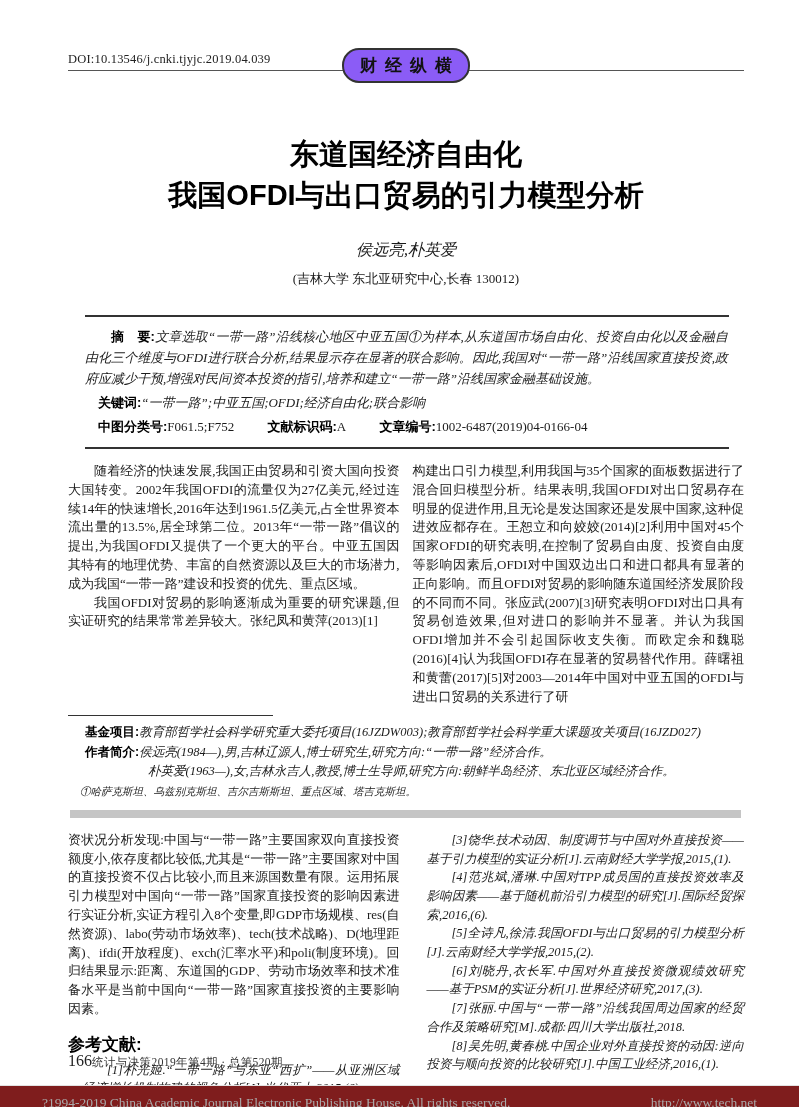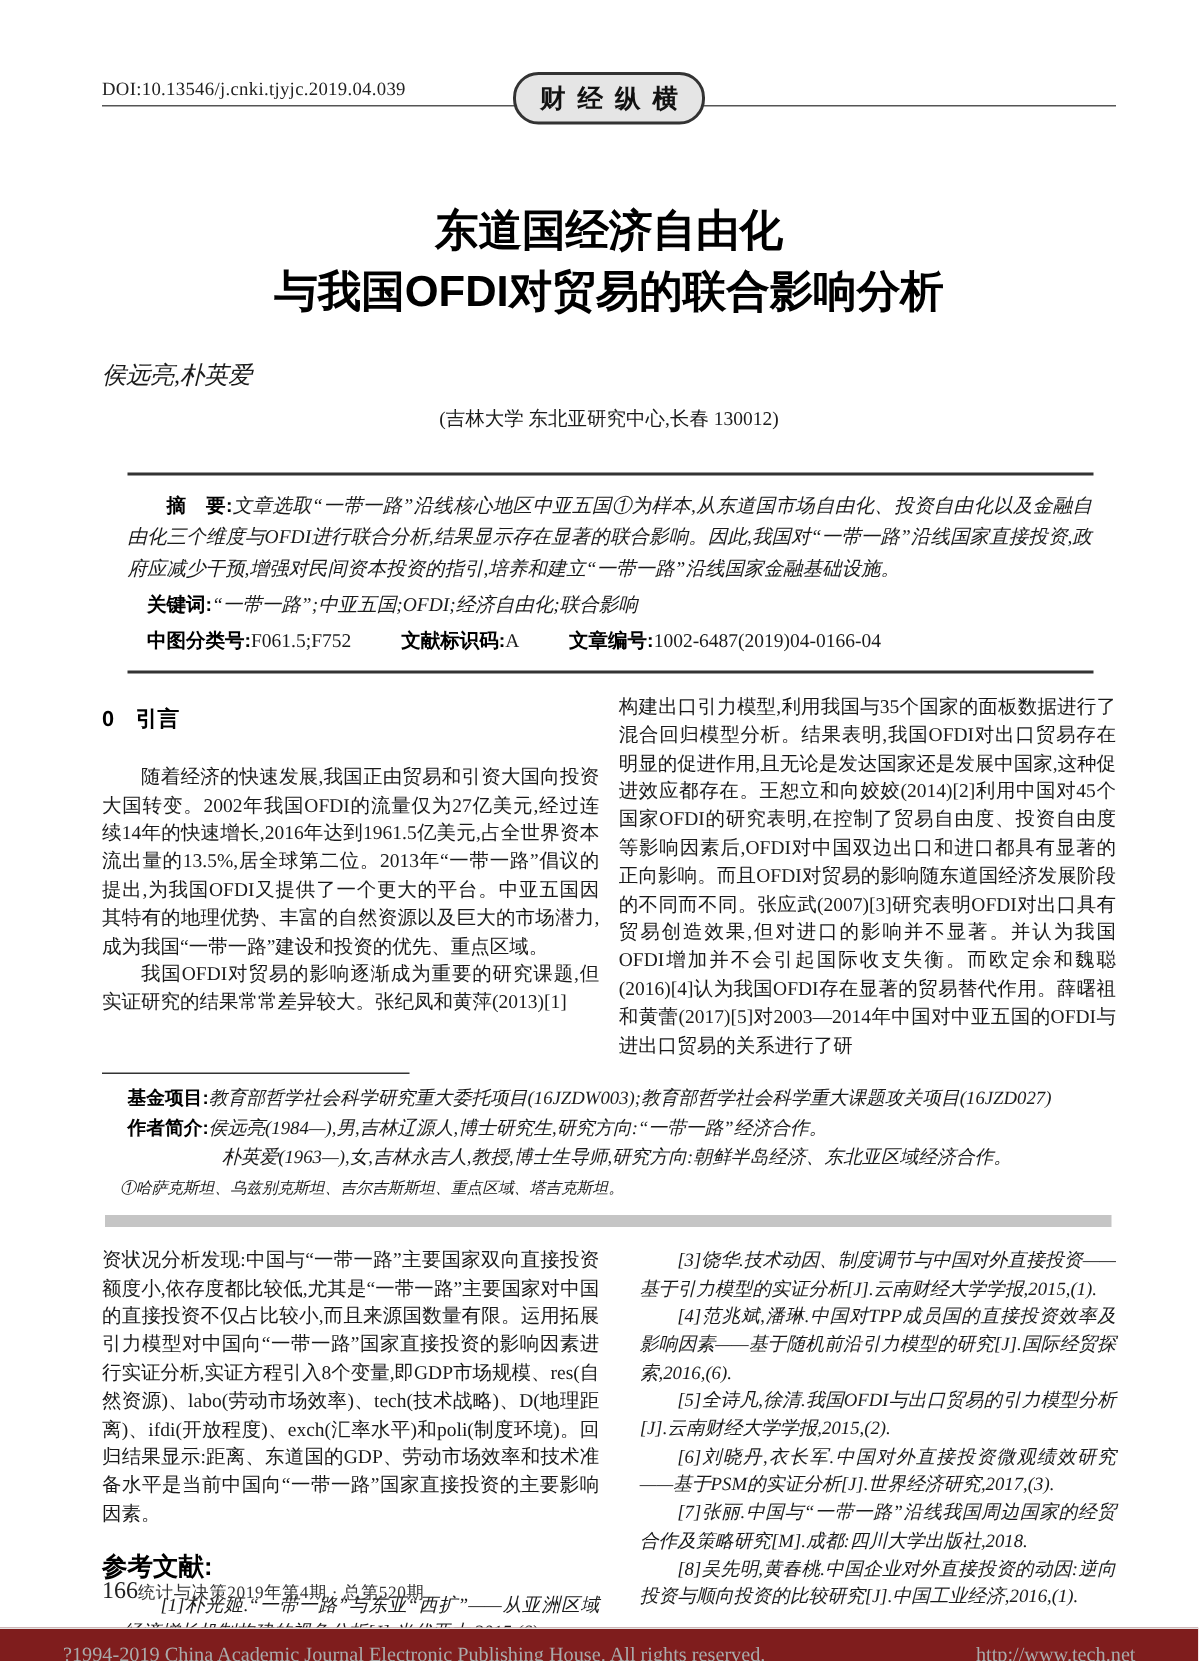--- a/index.html
+++ b/index.html
@@ -15,32 +15,32 @@
     overflow: hidden;
   }
   .content { padding: 0 55px 0 68px; }
 
   
   .header { position: relative; height: 50px; margin-top: 34px; }
   .doi { position: absolute; left: 0; top: 6px; font-size: 12.5px; letter-spacing: 0.2px; color: #222; }
   .header-line { position: absolute; left: 0; right: 0; top: 24px; border-top: 1.5px solid #555; }
   .badge {
     position: absolute; left: 50%; top: 2px; transform: translateX(-50%);
-    background: #e5e5e5; border: 2px solid #333; border-radius: 17px;
+    background: #8b5cf6; border: 2px solid #333; border-radius: 17px;
     padding: 4px 8px 4px 16px; font-family: "Liberation Sans", "DejaVu Sans", sans-serif;
     font-weight: bold; font-size: 17px; letter-spacing: 8px; white-space: nowrap; color: #111;
   }
 
   
   .title {
     text-align: center; margin-top: 38px;
     font-family: "Liberation Sans", "DejaVu Sans", sans-serif;
     font-weight: bold; font-size: 29px; line-height: 41px; color: #000;
   }
-  .authors { text-align: left; margin-top: 24px; font-size: 16px; font-style: italic; }
+  .authors { text-align: center; margin-top: 24px; font-size: 16px; font-style: italic; }
   .affiliation { text-align: center; margin-top: 9px; font-size: 13px; }
 
   
   .abstract {
     margin: 27px 15px 0 17px;
     border-top: 2px solid #333; border-bottom: 2px solid #333;
     padding: 9px 1px 10px 0;
   }
   .abs-text { margin: 0; font-size: 13px; line-height: 21px; text-align: justify; font-style: italic; text-indent: 26px; }
   .abs-kw   { margin: 3px 0 0; font-size: 13px; line-height: 21px; padding-left: 13px; font-style: italic; }
@@ -95,38 +95,37 @@
   <div class="content">
 
     <div class="header">
       <div class="doi">DOI:10.13546/j.cnki.tjyjc.2019.04.039</div>
       <div class="header-line"></div>
       <div class="badge">财经纵横</div>
     </div>
 
     <div class="title">
       <div>东道国经济自由化</div>
-      <div>与我国OFDI对贸易的联合影响分析</div>
+      <div>我国OFDI与出口贸易的引力模型分析</div>
     </div>
     <div class="authors">侯远亮,朴英爱</div>
     <div class="affiliation">(吉林大学 东北亚研究中心,长春 130012)</div>
 
     <div class="abstract">
       <p class="abs-text"><b>摘　要:</b><span>文章选取“一带一路”沿线核心地区中亚五国①为样本,从东道国市场自由化、投资自由化以及金融自由化三个维度与OFDI进行联合分析,结果显示存在显著的联合影响。因此,我国对“一带一路”沿线国家直接投资,政府应减少干预,增强对民间资本投资的指引,培养和建立“一带一路”沿线国家金融基础设施。</span></p>
       <p class="abs-kw"><b>关键词:</b><span>“一带一路”;中亚五国;OFDI;经济自由化;联合影响</span></p>
       <p class="abs-meta">
         <span class="meta-group"><b>中图分类号:</b><span>F061.5;F752</span></span>
         <span class="meta-group"><b>文献标识码:</b><span>A</span></span>
         <span class="meta-group"><b>文章编号:</b><span>1002-6487(2019)04-0166-04</span></span>
       </p>
     </div>
 
     <div class="cols">
       <div class="col">
-        <div class="section-heading">0　引言</div>
         <p>随着经济的快速发展,我国正由贸易和引资大国向投资大国转变。2002年我国OFDI的流量仅为27亿美元,经过连续14年的快速增长,2016年达到1961.5亿美元,占全世界资本流出量的13.5%,居全球第二位。2013年“一带一路”倡议的提出,为我国OFDI又提供了一个更大的平台。中亚五国因其特有的地理优势、丰富的自然资源以及巨大的市场潜力,成为我国“一带一路”建设和投资的优先、重点区域。</p>
         <p>我国OFDI对贸易的影响逐渐成为重要的研究课题,但实证研究的结果常常差异较大。张纪凤和黄萍(2013)[1]</p>
       </div>
       <div class="col">
         <p class="noindent">构建出口引力模型,利用我国与35个国家的面板数据进行了混合回归模型分析。结果表明,我国OFDI对出口贸易存在明显的促进作用,且无论是发达国家还是发展中国家,这种促进效应都存在。王恕立和向姣姣(2014)[2]利用中国对45个国家OFDI的研究表明,在控制了贸易自由度、投资自由度等影响因素后,OFDI对中国双边出口和进口都具有显著的正向影响。而且OFDI对贸易的影响随东道国经济发展阶段的不同而不同。张应武(2007)[3]研究表明OFDI对出口具有贸易创造效果,但对进口的影响并不显著。并认为我国OFDI增加并不会引起国际收支失衡。而欧定余和魏聪(2016)[4]认为我国OFDI存在显著的贸易替代作用。薛曙祖和黄蕾(2017)[5]对2003—2014年中国对中亚五国的OFDI与进出口贸易的关系进行了研</p>
       </div>
     </div>
 
     <div class="footnotes">
       <div class="fn-rule"></div>

